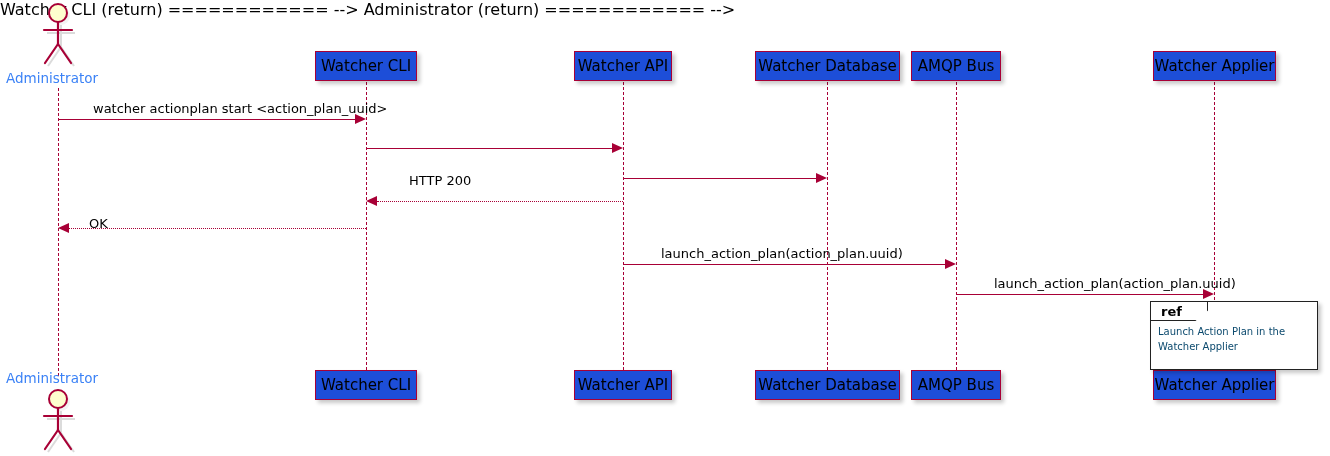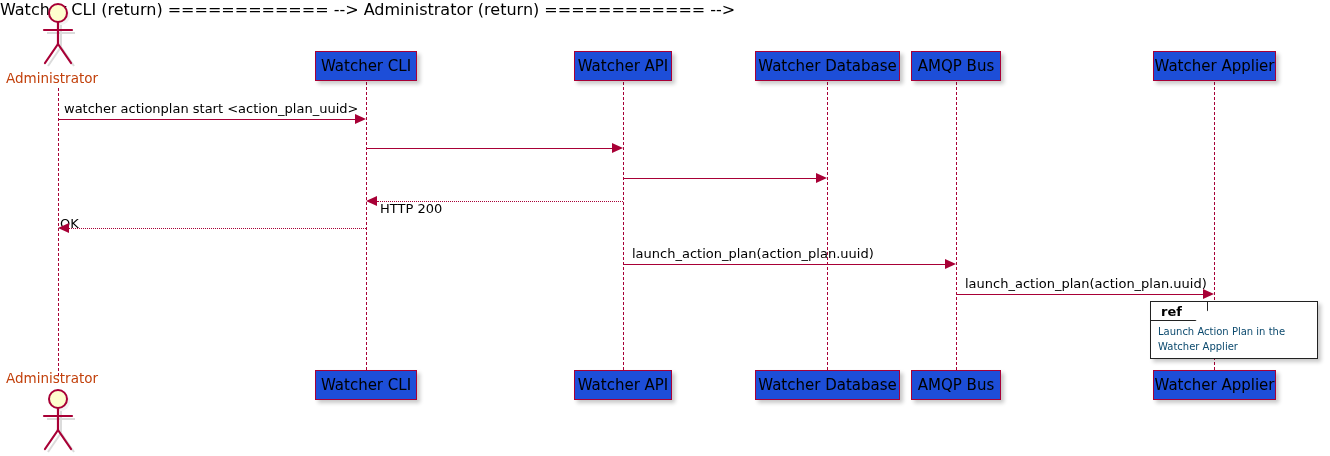--- a/index.html
+++ b/index.html
@@ -42,21 +42,21 @@
   }
 
   
   .actor {
     position: absolute;
     z-index: 3;
   }
   .actor-label {
     position: absolute;
     font-size: 13.5px;
-    color: #c2410c;
+    color: #3b82f6;
     white-space: nowrap;
     z-index: 3;
   }
 
   
   .msg-line {
     position: absolute;
     height: 0;
     border-top: 1.5px solid #A80036;
     z-index: 2;
@@ -79,20 +79,21 @@
     border-top: 5px solid transparent;
     border-bottom: 5px solid transparent;
     border-right: 11px solid #A80036;
   }
   .msg-label {
     position: absolute;
     font-size: 13px;
     color: #000000;
     white-space: nowrap;
     z-index: 2;
+    margin-left: 29px;
   }
 
   
   .ref-box {
     position: absolute;
     box-sizing: border-box;
     background: #FFFFFF;
     border: 1.5px solid #222222;
     z-index: 4;
     box-shadow: 3px 3px 4px rgba(0,0,0,0.22);
@@ -220,41 +221,41 @@
 
   
   <div class="msg-line" style="left:366px; top:148px; width:246px;"></div>
   <div class="arrowhead right" style="left:612px; top:143px;"></div>
 
   
   <div class="msg-line" style="left:623px; top:178px; width:193px;"></div>
   <div class="arrowhead right" style="left:816px; top:173px;"></div>
 
    Watcher CLI (return) ============ --&gt;
-  <div class="msg-label" style="left:380px; top:201px;">HTTP 200</div>
+  <div class="msg-label" style="left:380px; top:173px;">HTTP 200</div>
   <div class="msg-line dotted" style="left:377px; top:201px; width:246px;"></div>
   <div class="arrowhead left" style="left:366px; top:196px;"></div>
 
    Administrator (return) ============ --&gt;
   <div class="msg-label" style="left:60px; top:216px;">OK</div>
   <div class="msg-line dotted" style="left:69px; top:228px; width:297px;"></div>
   <div class="arrowhead left" style="left:58px; top:223px;"></div>
 
   
   <div class="msg-label" style="left:632px; top:246px;">launch_action_plan(action_plan.uuid)</div>
   <div class="msg-line" style="left:623px; top:264px; width:322px;"></div>
   <div class="arrowhead right" style="left:945px; top:259px;"></div>
 
   
   <div class="msg-label" style="left:965px; top:276px;">launch_action_plan(action_plan.uuid)</div>
   <div class="msg-line" style="left:956px; top:294px; width:247px;"></div>
   <div class="arrowhead right" style="left:1203px; top:289px;"></div>
 
   
-  <div class="ref-box" style="left:1150px; top:301px; width:168px; height:58px;">
+  <div class="ref-box" style="left:1150px; top:301px; width:168px; height:69px;">
     <div class="ref-tab"></div>
     <div class="ref-tab-label">ref</div>
     <div class="ref-body">
       <div>Launch Action Plan in the</div>
       <div>Watcher Applier</div>
     </div>
   </div>
 
 </div>
 

